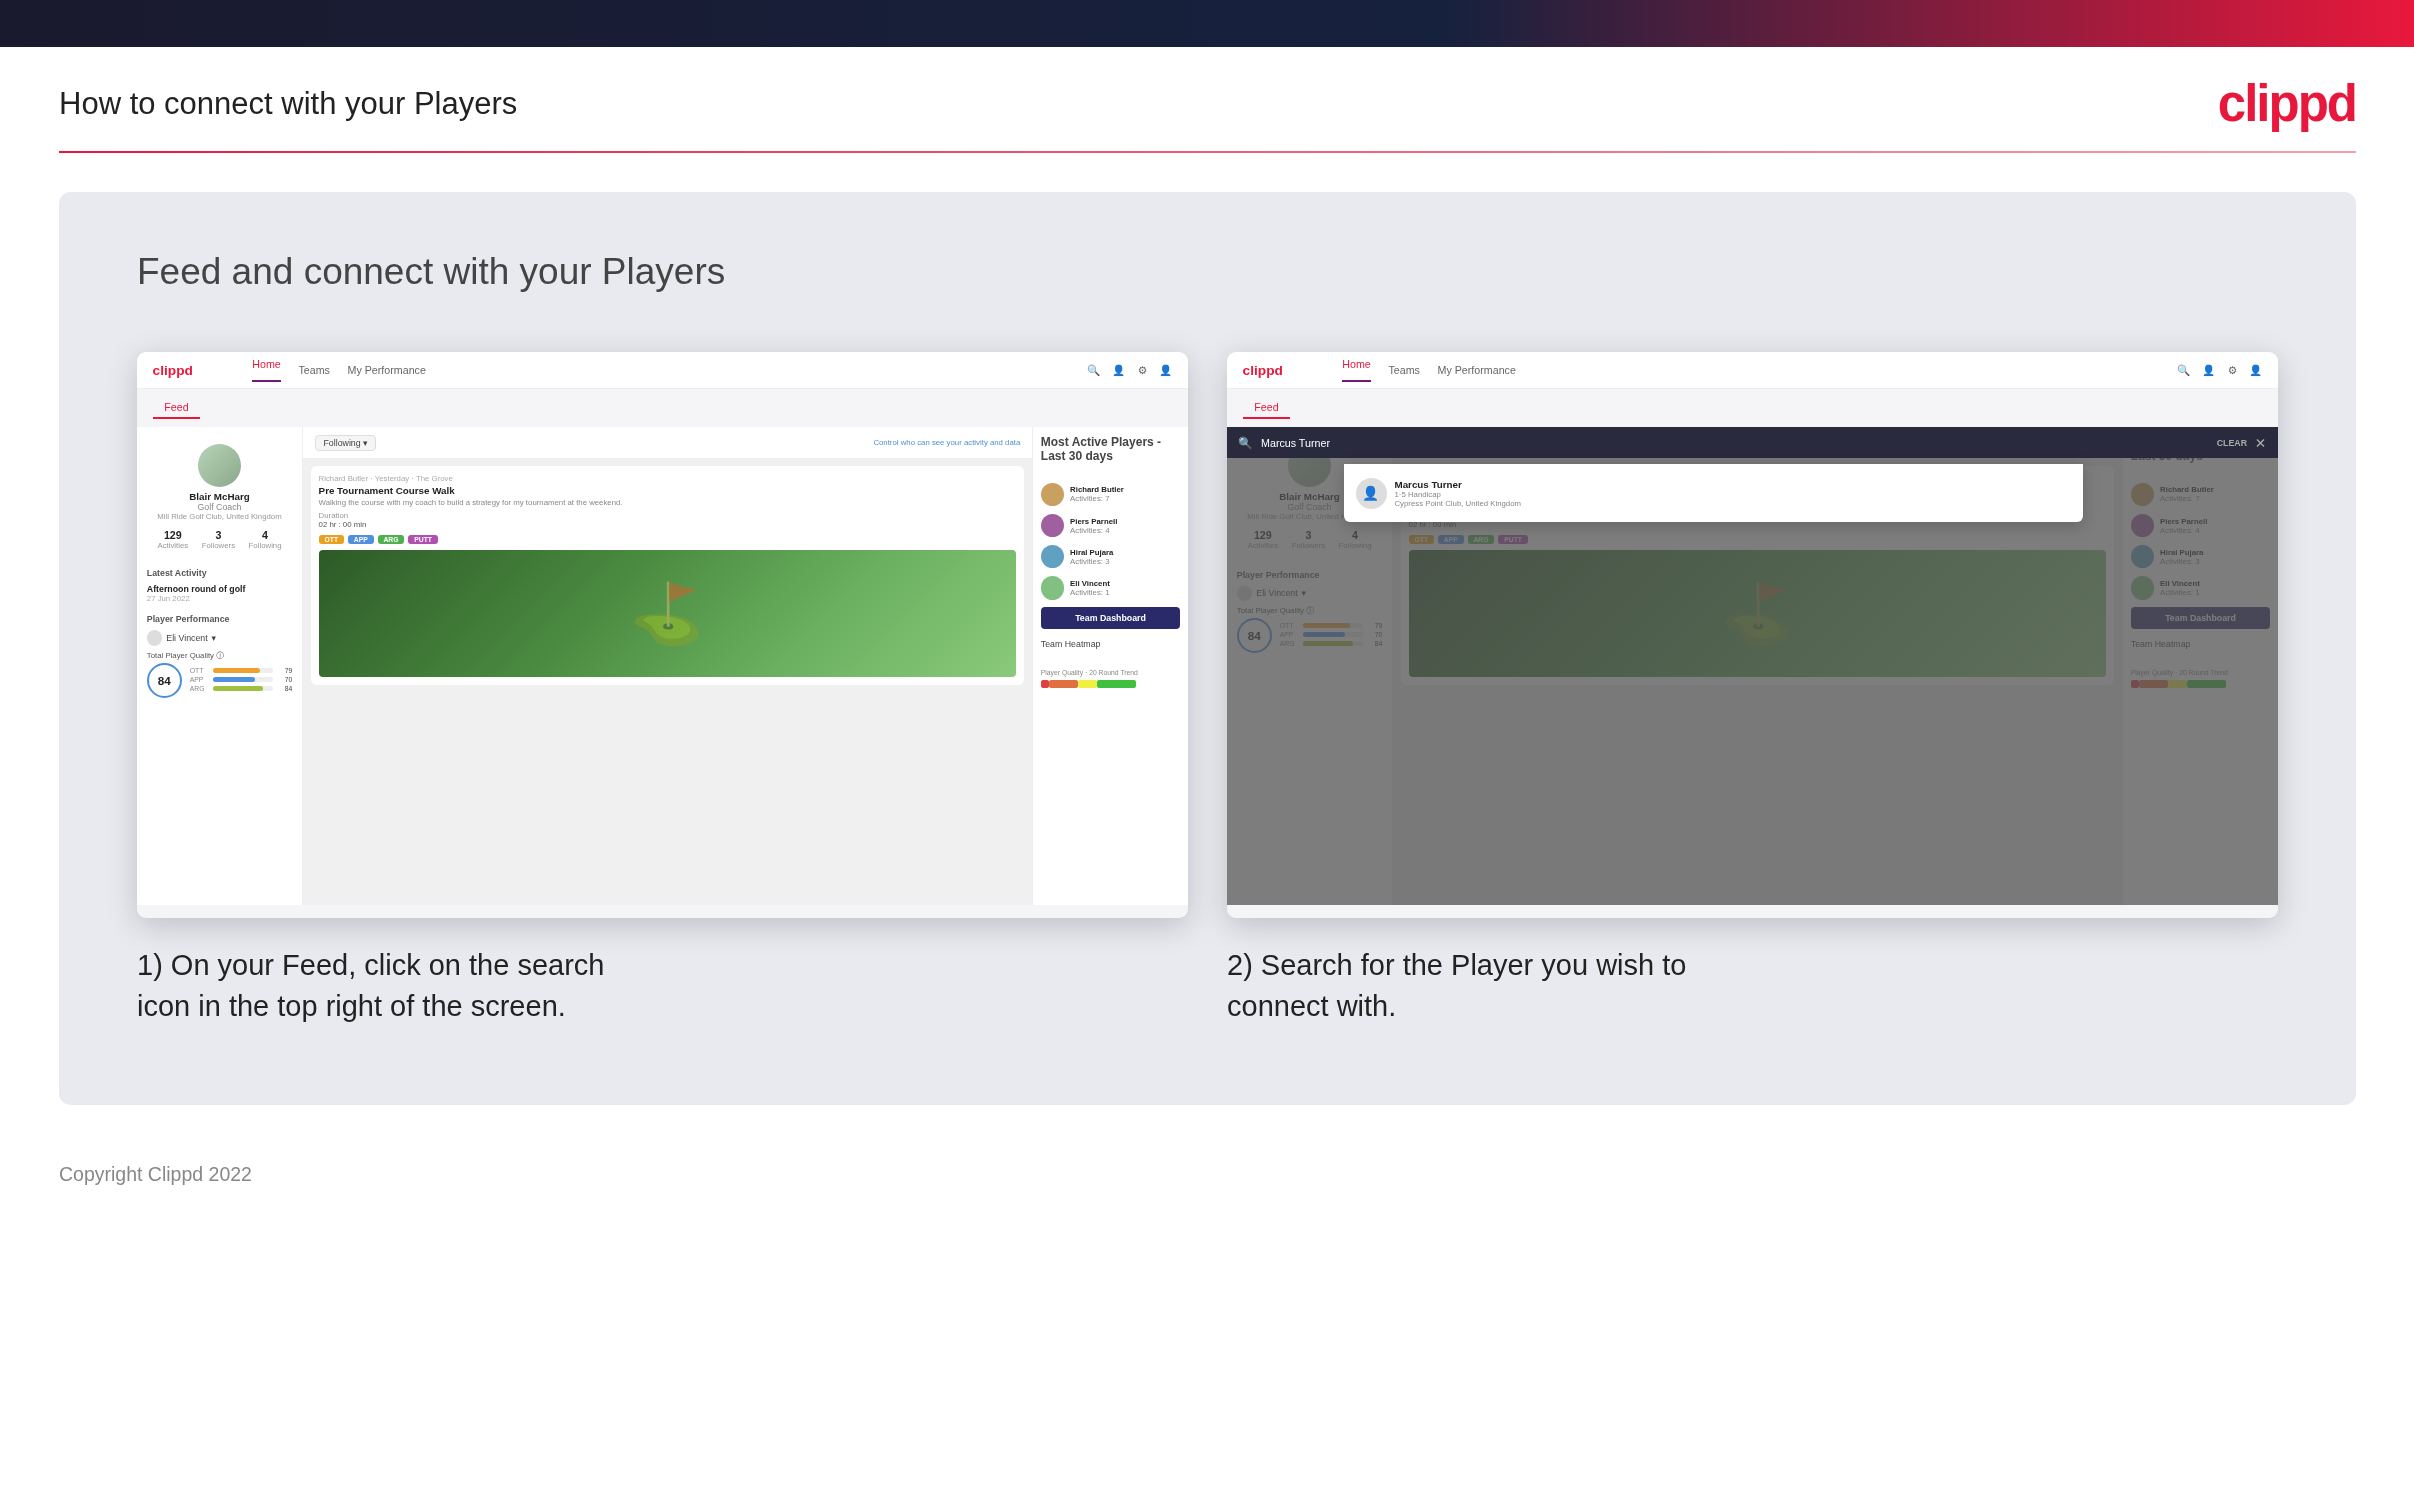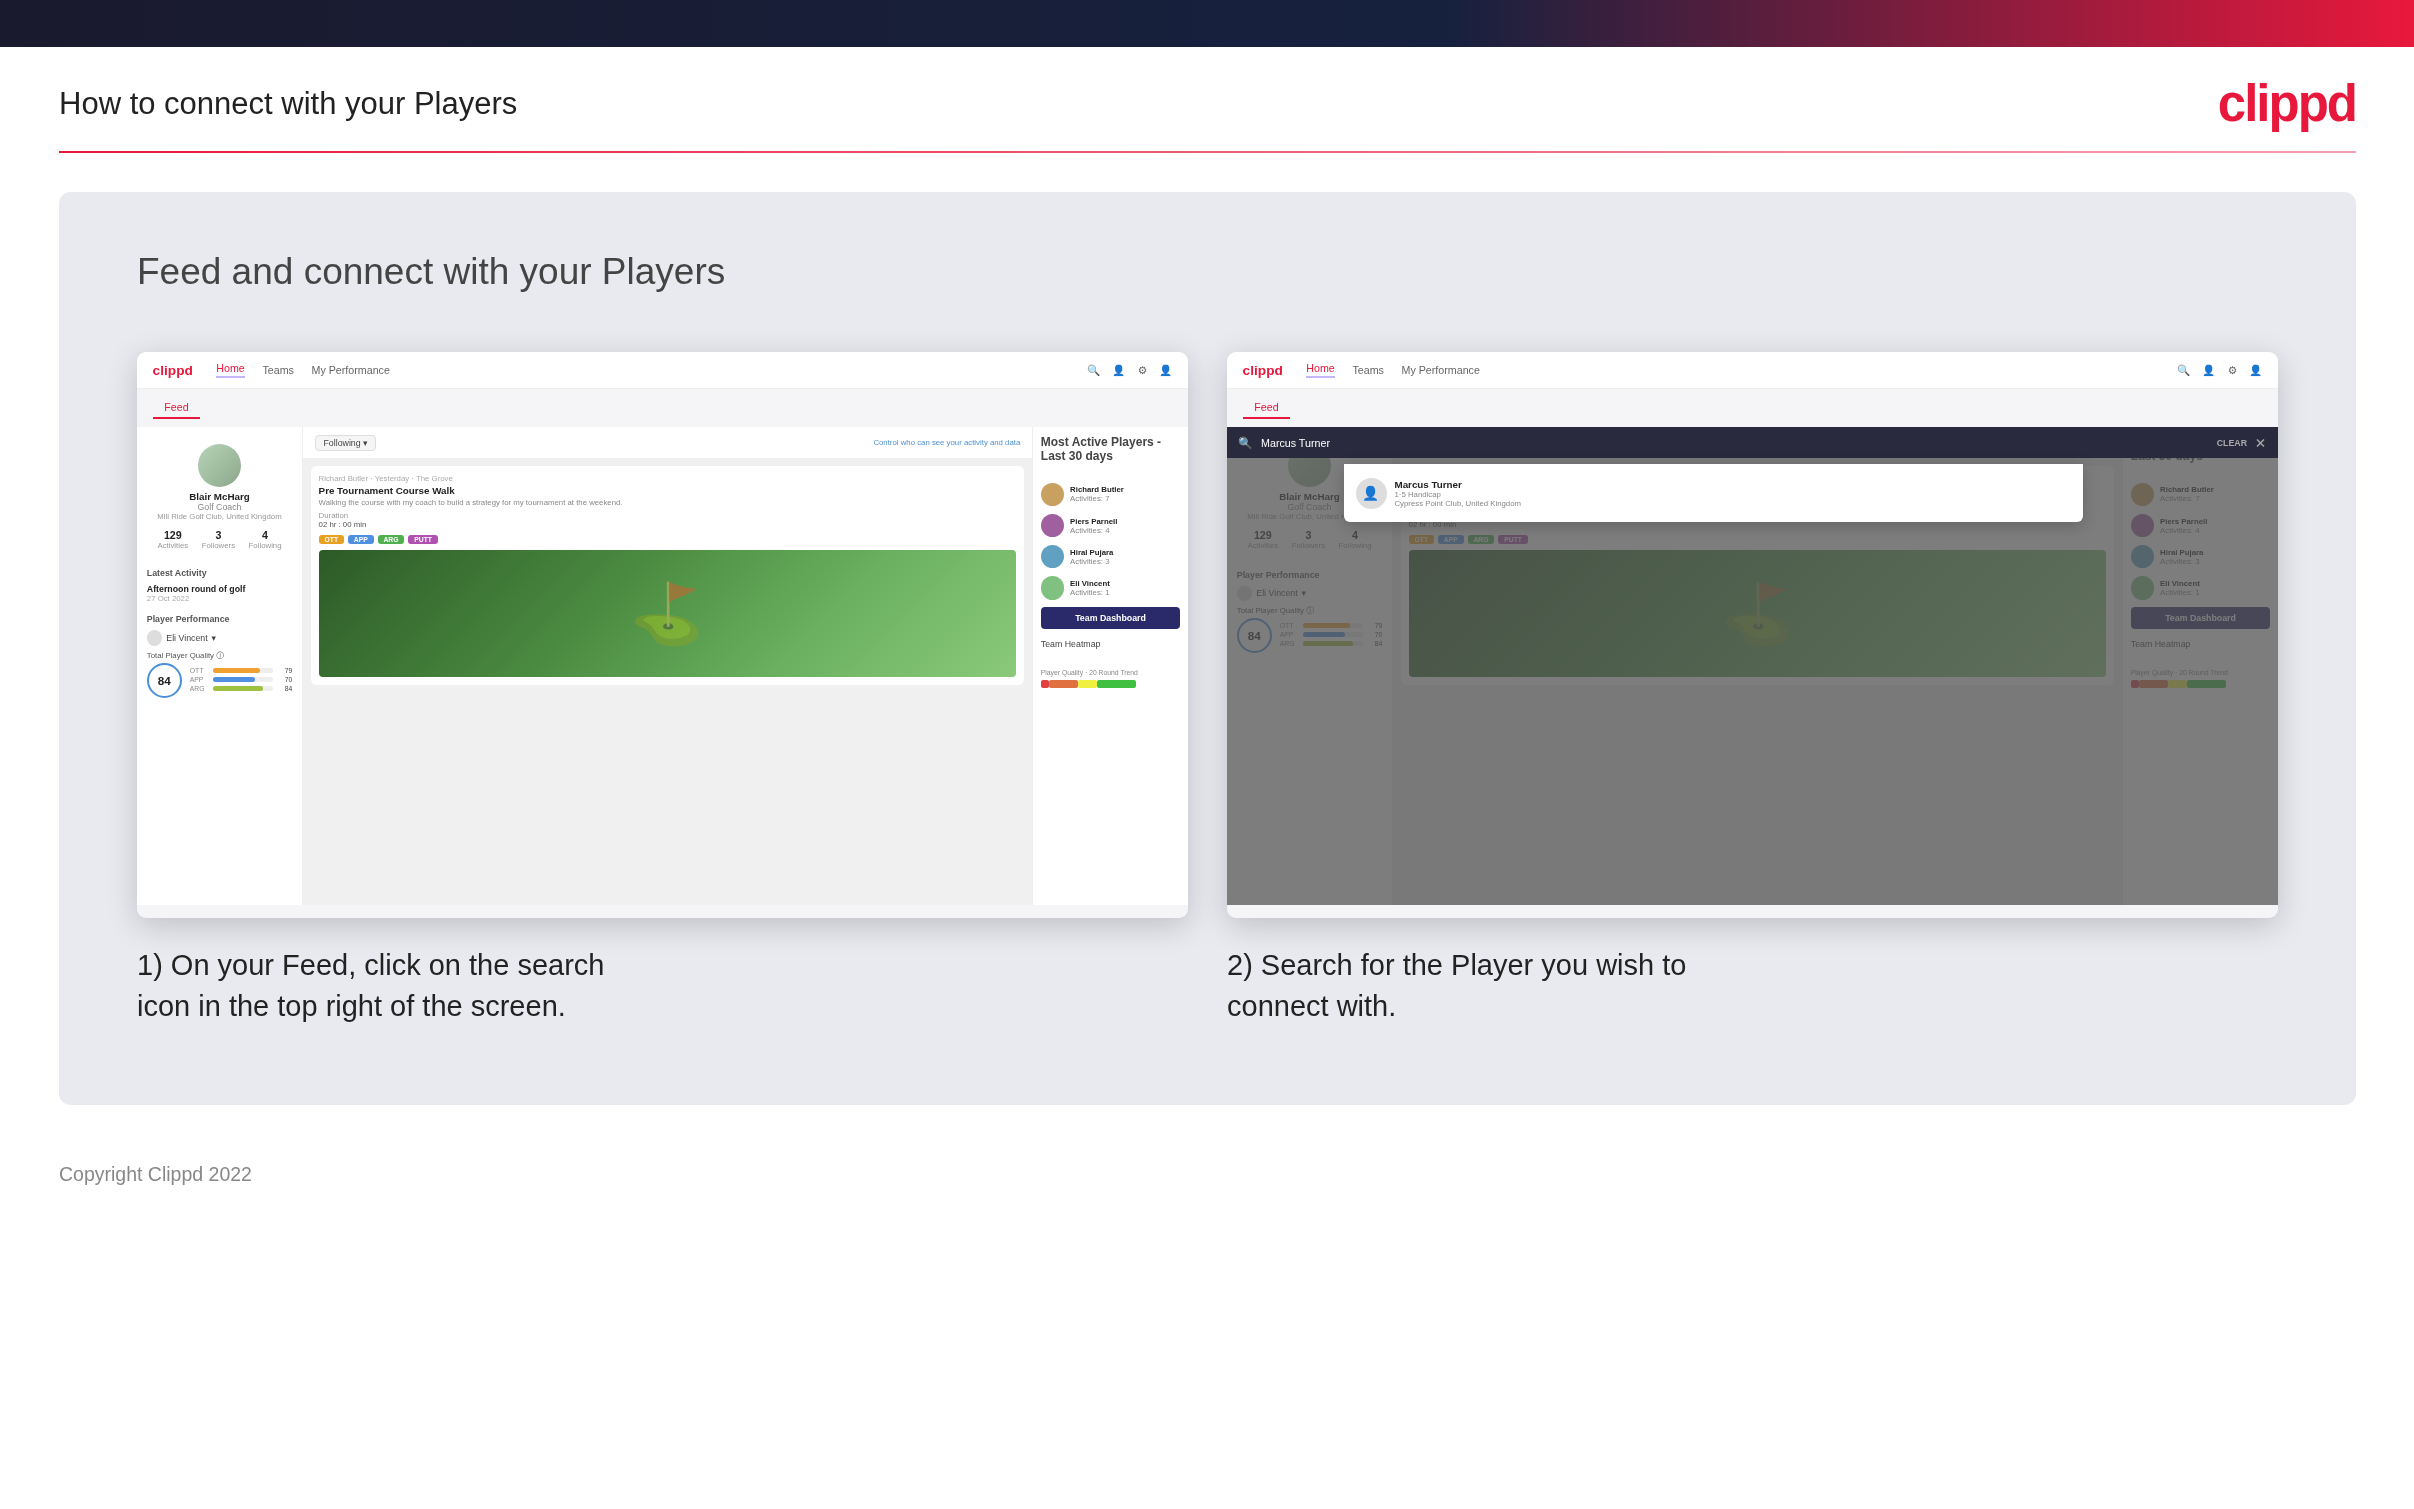--- a/index.html
+++ b/index.html
@@ -107,22 +107,23 @@
       margin-right: 23.4px;
     }
     .app-nav-item {
       font-size: 10.7px;
       color: #666;
       margin-right: 17.6px;
       cursor: pointer;
     }
     .app-nav-item.active {
       color: #e8183c;
-      border-bottom: 2px solid #c4b5fd;
-      padding-bottom: 2px;
+      border-bottom: 2px solid #701a75;
+      padding-bottom: 10px;
+      margin-left: 36px;
     }
     .app-nav-icons {
       margin-left: auto;
       display: flex;
       gap: 11.7px;
       color: #666;
     }
 
     
     .feed-tab {
@@ -515,21 +516,21 @@
                   </div>
                   <div class="stat-item">
                     <div class="stat-num">4</div>
                     <div class="stat-label">Following</div>
                   </div>
                 </div>
               </div>
 
               <div class="section-title-small">Latest Activity</div>
               <div style="font-size:8.8px;color:#222;font-weight:600">Afternoon round of golf</div>
-              <div style="font-size:7.8px;color:#aaa">27 Oct 2022</div>
+              <div style="font-size:7.8px;color:#aaa">27 Jun 2022</div>
 
               <div style="margin-top:11.7px">
                 <div class="section-title-small player-perf-header">
                   <span>Player Performance</span>
                 </div>
                 <div class="player-dropdown">
                   <span style="width:15.6px;height:15.6px;border-radius:50%;background:#ddd;display:inline-block"></span>
                   <span>Eli Vincent</span>
                   <span>▾</span>
                 </div>

